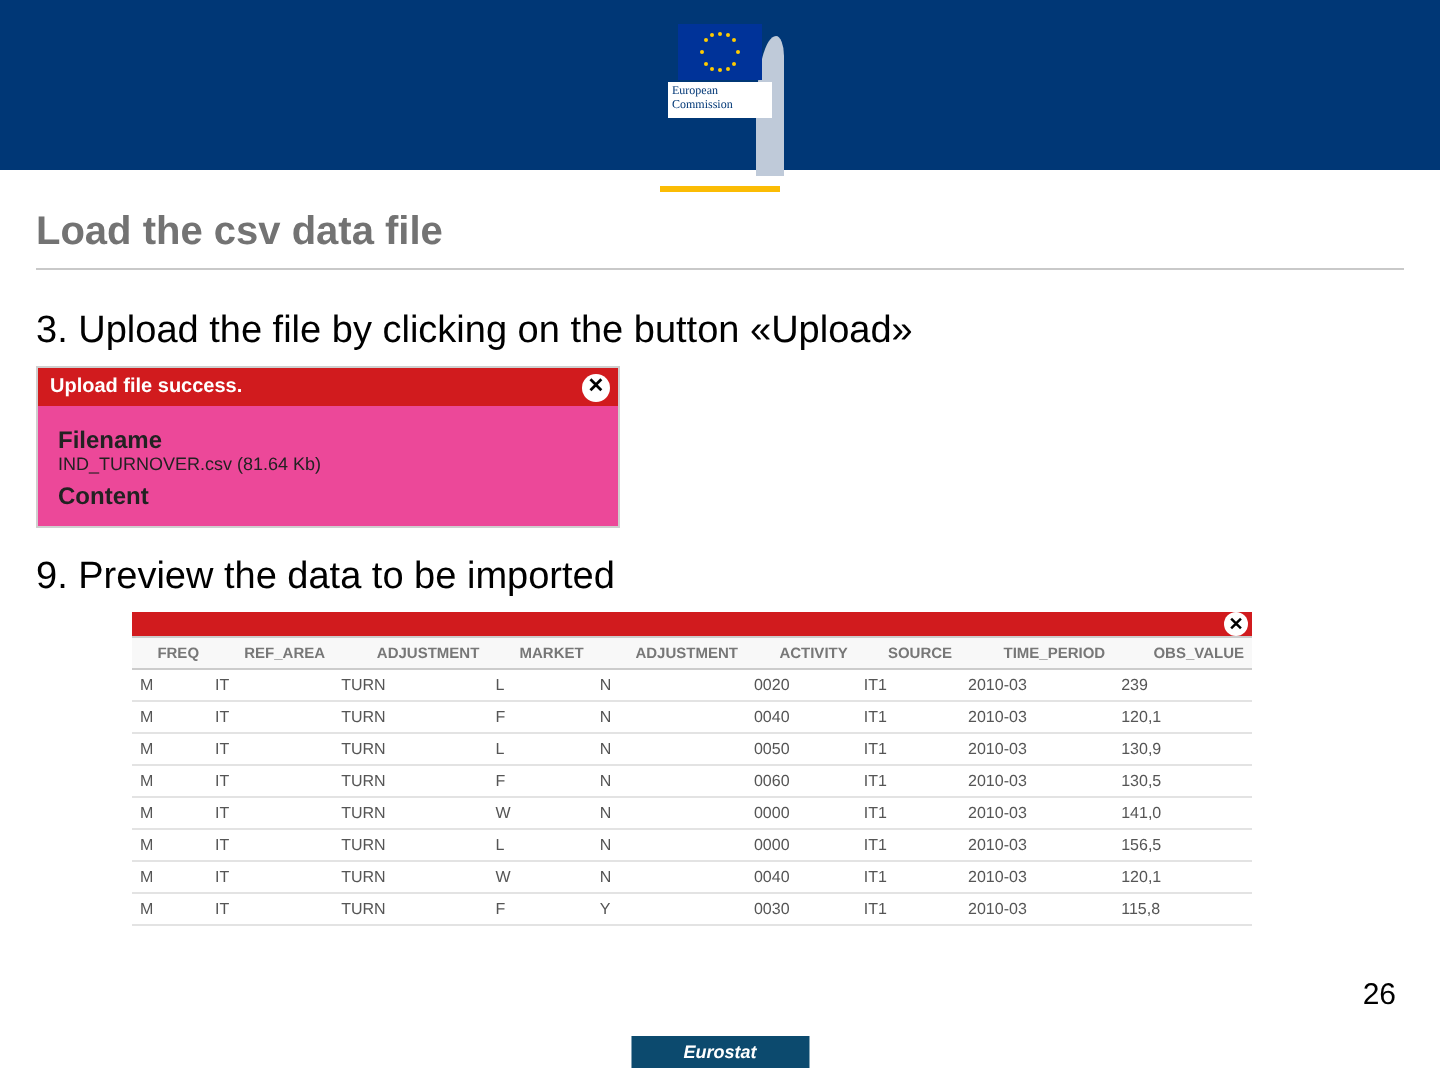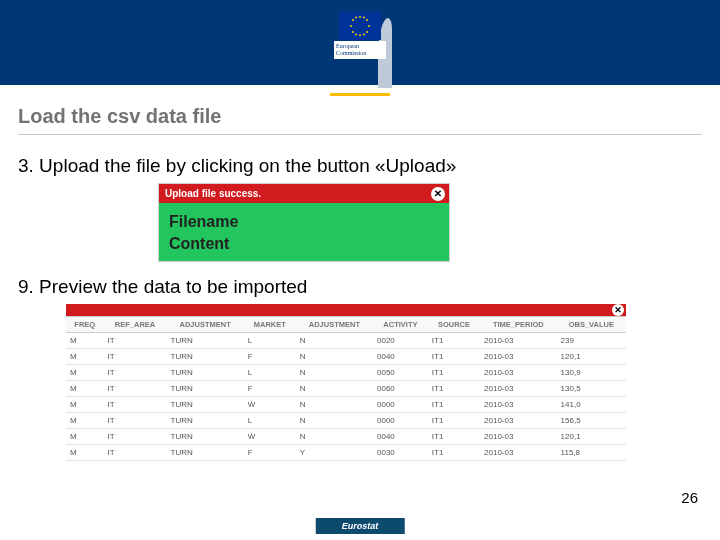--- a/index.html
+++ b/index.html
@@ -81,23 +81,22 @@
   .step {
     font-size: 19px;
     color: #000;
     margin: 20px 0 6px 0;
     font-family: Verdana, Geneva, sans-serif;
   }
 
   
   .upload-box {
     width: 290px;
-    margin-left: 140px;
     border: 1px solid #cfcfcf;
-    background:#22c55e;
+    background:#ec4899;
   }
   .upload-head {
     background: #d11b1e;
     color: #fff;
     font-size: 10px;
     font-weight: bold;
     padding: 4px 6px;
     position: relative;
   }
   .upload-head .close {
@@ -109,21 +108,21 @@
     color:#000;
     font-size:10px;
     line-height:14px;
     text-align:center;
     font-weight:bold;
   }
   .upload-body {
     padding: 6px 10px 8px 10px;
     color:#222;
   }
-  .ub-label { font-size:16px; font-weight:bold; margin-top:4px;}
+  .ub-label { font-size:12px; font-weight:bold; margin-top:4px;}
   .ub-value { font-size:9px; margin-bottom:4px;}
 
   
   .table-wrap {
     margin-top: 4px;
     width: 560px;
     margin-left: 48px;
   }
   .tbl-topbar {
     height: 12px;
@@ -140,21 +139,21 @@
     width: 100%;
     font-size: 8px;
     color:#555;
   }
   table.preview th {
     border-top:1px solid #ccc;
     border-bottom:1px solid #ccc;
     color:#777;
     font-weight:bold;
     padding: 3px 4px;
-    text-align:center;
+    text-align:right;
     background:#f8f8f8;
     font-size:7.5px;
   }
   table.preview td {
     border-bottom:1px solid #e3e3e3;
     padding: 3px 4px;
     text-align:left;
   }
 
   .page-num {
@@ -216,20 +215,21 @@
 
   <div class="step">3. Upload the file by clicking on the button «Upload»</div>
 
   <div class="upload-box">
     <div class="upload-head">
       <span>Upload file success.</span>
       <span class="close">✕</span>
     </div>
     <div class="upload-body">
       <div class="ub-label">Filename</div>
+      <div class="ub-value">IND_TURNOVER.csv (81.64 Kb)</div>
       <div class="ub-label">Content</div>
     </div>
   </div>
 
   <div class="step" style="margin-top:14px">9. Preview the data to be imported</div>
 
   <div class="table-wrap">
     <div class="tbl-topbar">
       <span class="close2">✕</span>
     </div>

